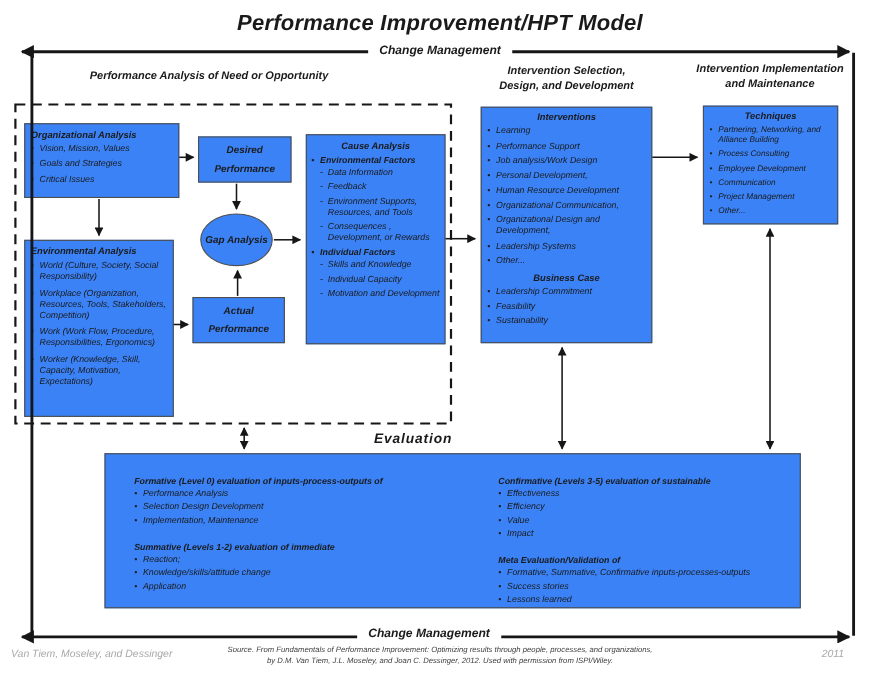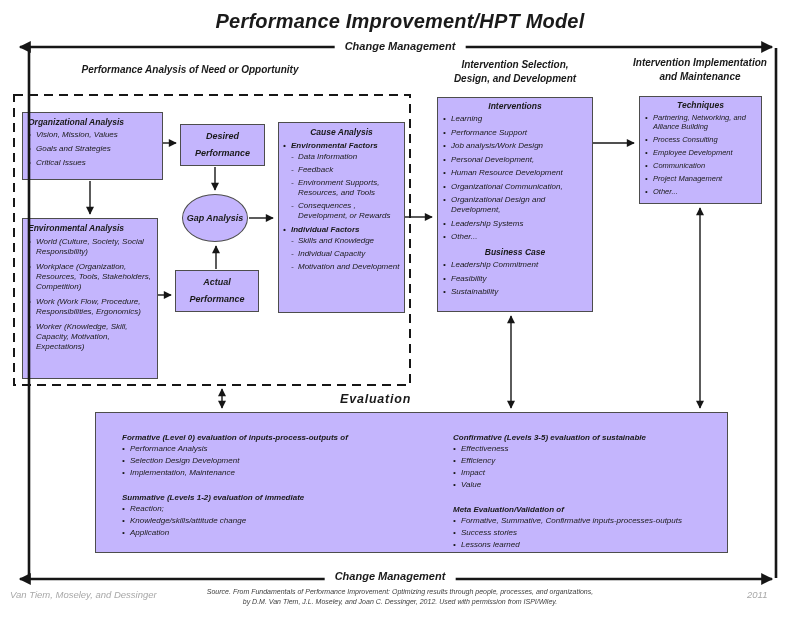--- a/index.html
+++ b/index.html
@@ -17,21 +17,21 @@
   }
   .cm-top { left:50%; transform:translateX(-50%); top:40px; }
   .cm-bottom { left:390px; transform:translateX(-50%); top:570px; }
   .sec-hdr { position:absolute; font-size:10px; font-weight:bold; text-align:center; z-index:2; line-height:1.35; }
   .hdr-pa { left:20px; top:63px; width:340px; }
   .hdr-is { left:430px; top:58px; width:170px; }
   .hdr-ii { left:610px; top:56px; width:180px; }
   .eval-label { position:absolute; left:340px; top:392px; font-size:12.5px; font-weight:bold; letter-spacing:0.8px; z-index:2; }
 
   .box {
-    position:absolute; background:#c4b5fd; border:1px solid #4d4d4d;
+    position:absolute; background:#3b82f6; border:1px solid #4d4d4d;
     box-sizing:border-box; z-index:2;
   }
   .box-title { font-weight:bold; font-size:8.5px; margin:0 0 2px 0; }
   .tc { text-align:center; }
   ul.blt, ul.dash { list-style:none; margin:0; padding:0; }
   ul.blt li {
     position:relative; font-size:8px; line-height:1.25; margin:3px 0 4px 0; padding-left:8px;
   }
   ul.blt li::before { content:"\2022"; position:absolute; left:0; top:0; }
   ul.dash li {
@@ -230,22 +230,22 @@
           <li>Application</li>
         </ul>
       </div>
     </div>
     <div class="eval-col eval-col-right">
       <div class="eval-sec">
         <div class="eval-sec-title">Confirmative (Levels 3-5) evaluation of sustainable</div>
         <ul class="blt">
           <li>Effectiveness</li>
           <li>Efficiency</li>
+          <li>Value</li>
           <li>Impact</li>
-          <li>Value</li>
         </ul>
       </div>
       <div class="eval-sec">
         <div class="eval-sec-title">Meta Evaluation/Validation of</div>
         <ul class="blt">
           <li>Formative, Summative, Confirmative inputs-processes-outputs</li>
           <li>Success stories</li>
           <li>Lessons learned</li>
         </ul>
       </div>

